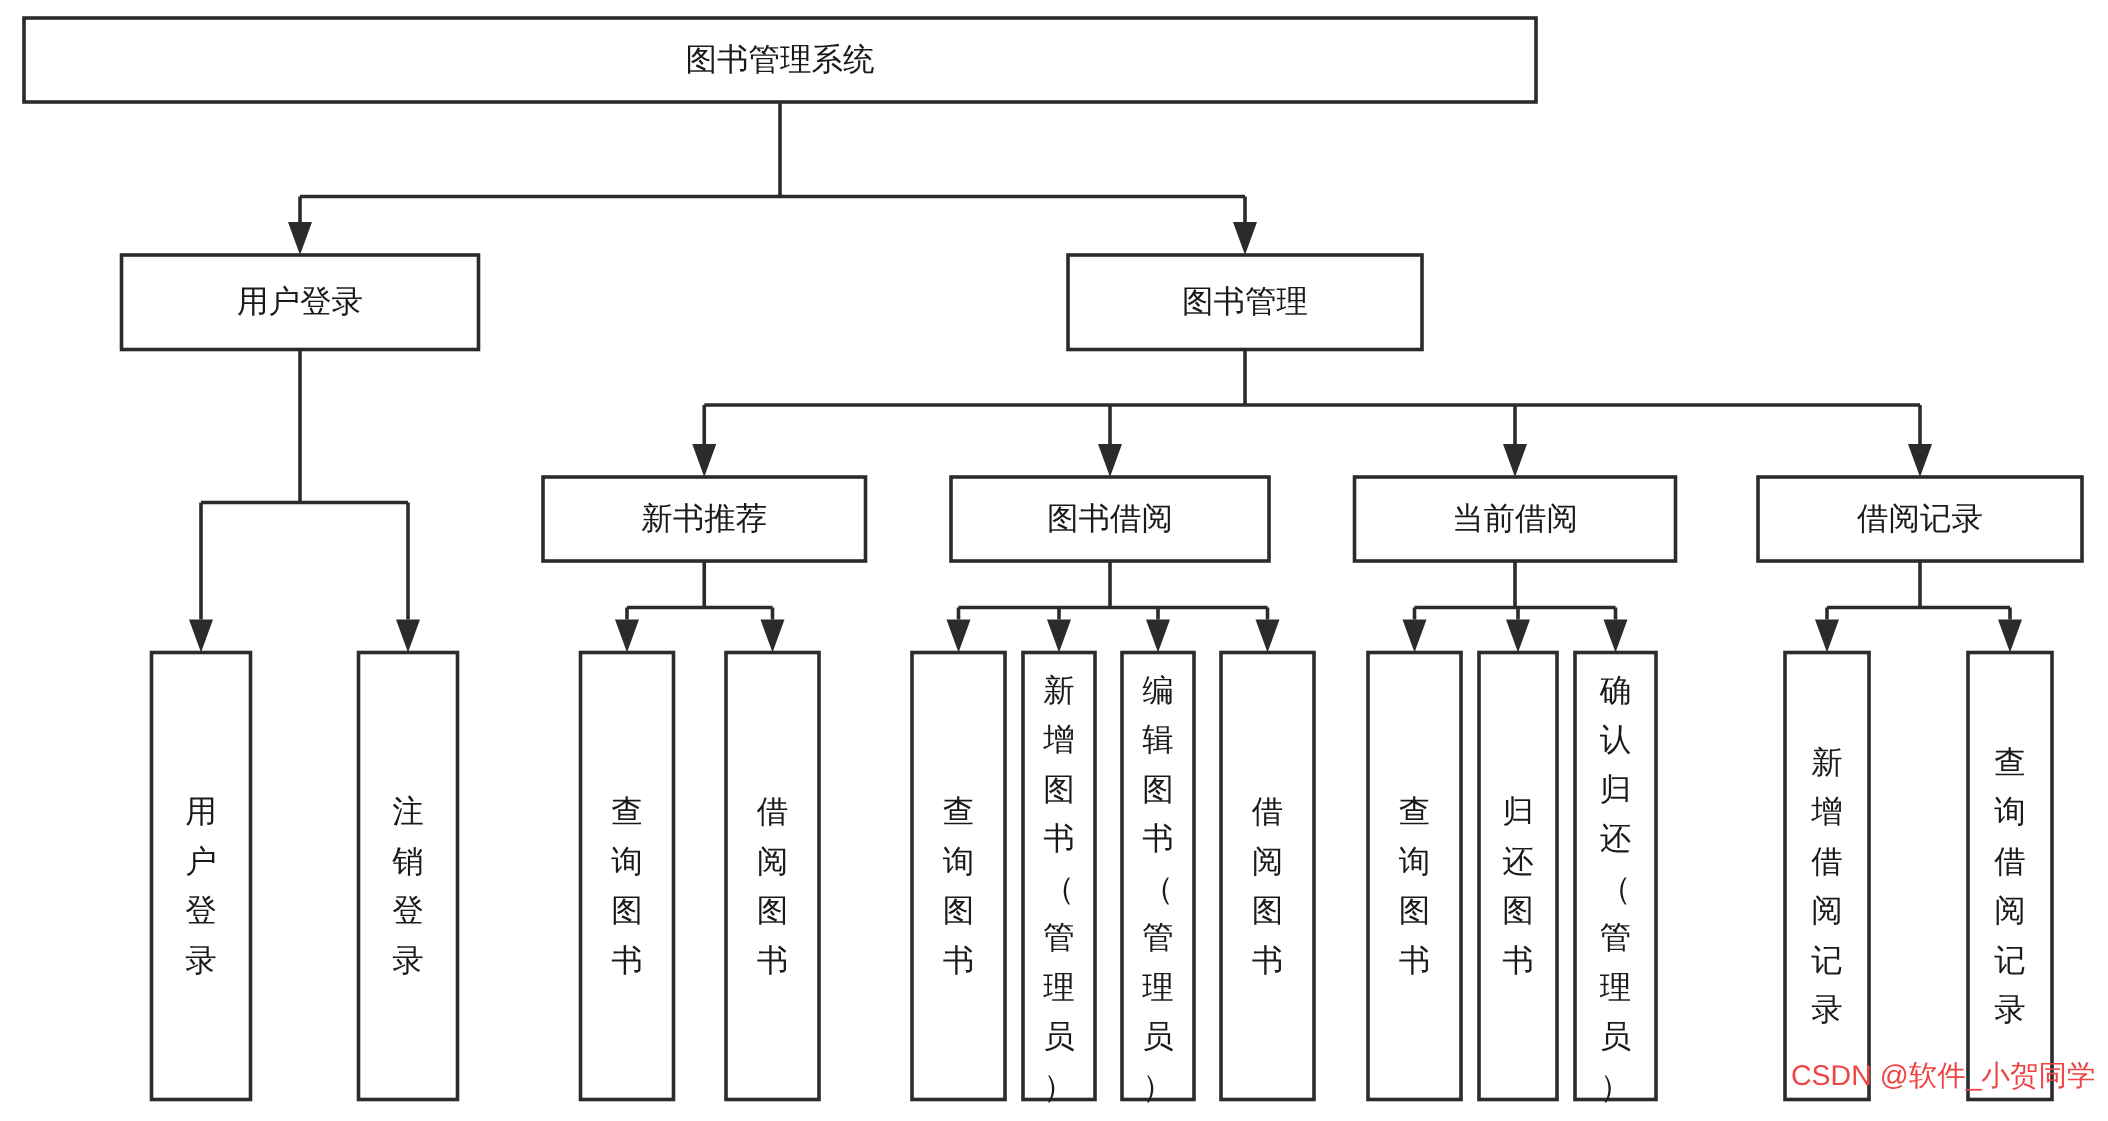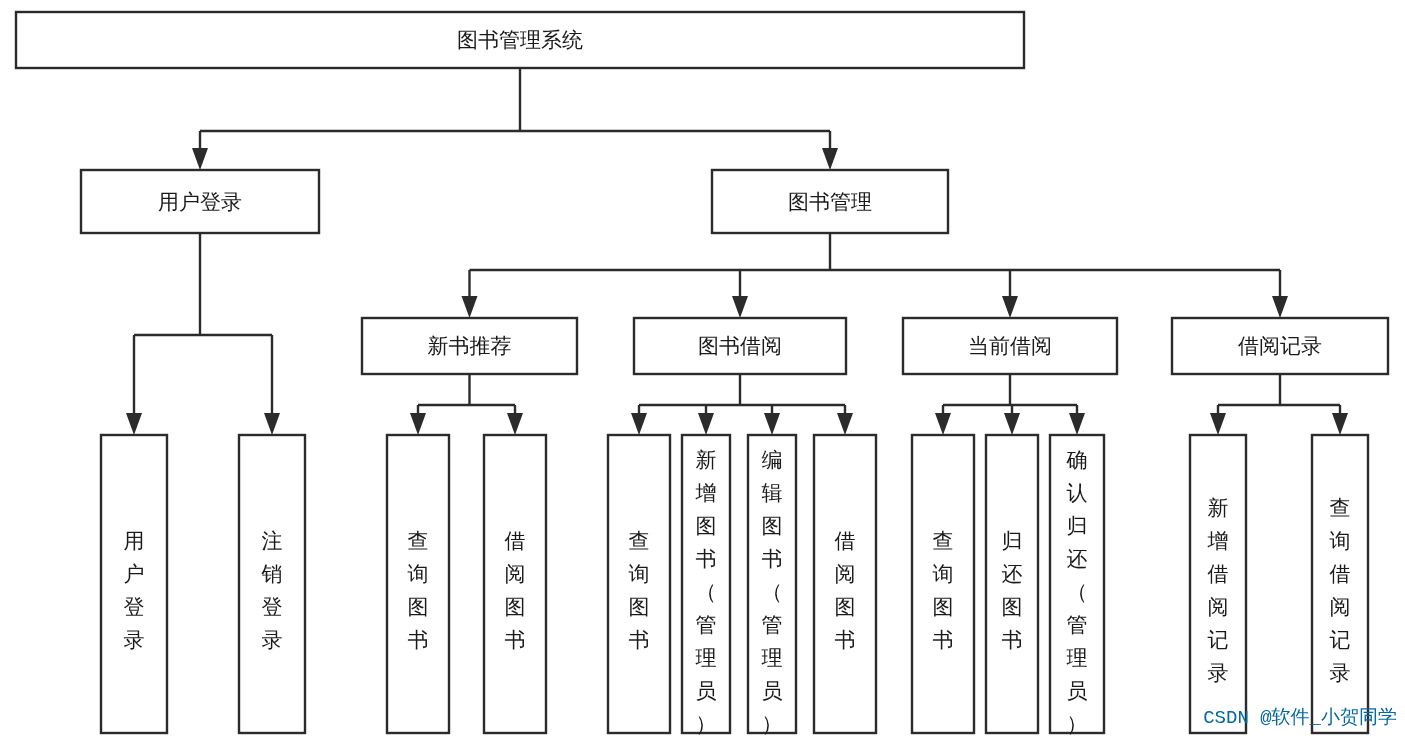--- a/index.html
+++ b/index.html
@@ -45,23 +45,23 @@
     font-family: "DejaVu Sans", "Liberation Sans", sans-serif;
     fill: #1a1a1a;
     font-size: 21px;
     text-anchor: middle;
     dominant-baseline: middle;
   }
   .watermark-text {
     position: absolute;
     right: 8px;
     bottom: 4px;
-    font-family: Liberation Mono, monospace;
+    font-family: Liberation Sans, sans-serif;
     font-size: 19px;
-    color: #0369a1;
+    color: #ef4444;
     white-space: nowrap;
     pointer-events: none;
   }
 </style>
 </head>
 <body>
 
 <div id="diagram-root">
 
   <svg id="tree-svg" viewBox="0 0 1405 747" xmlns="http://www.w3.org/2000/svg">

